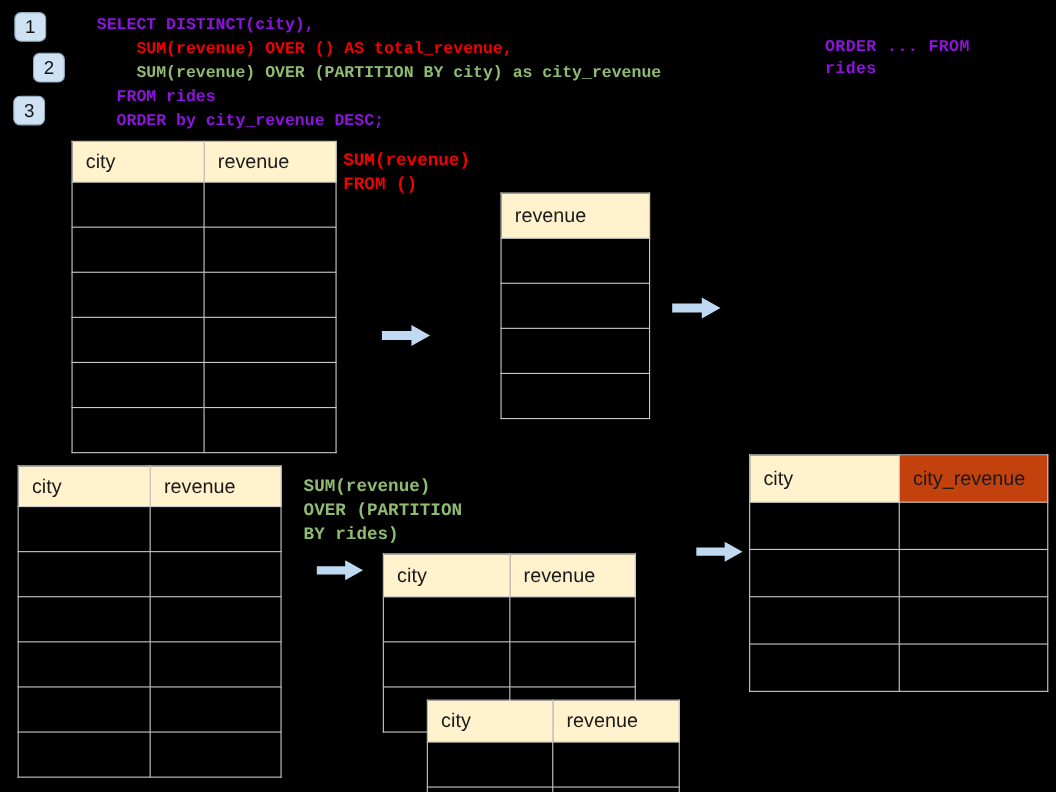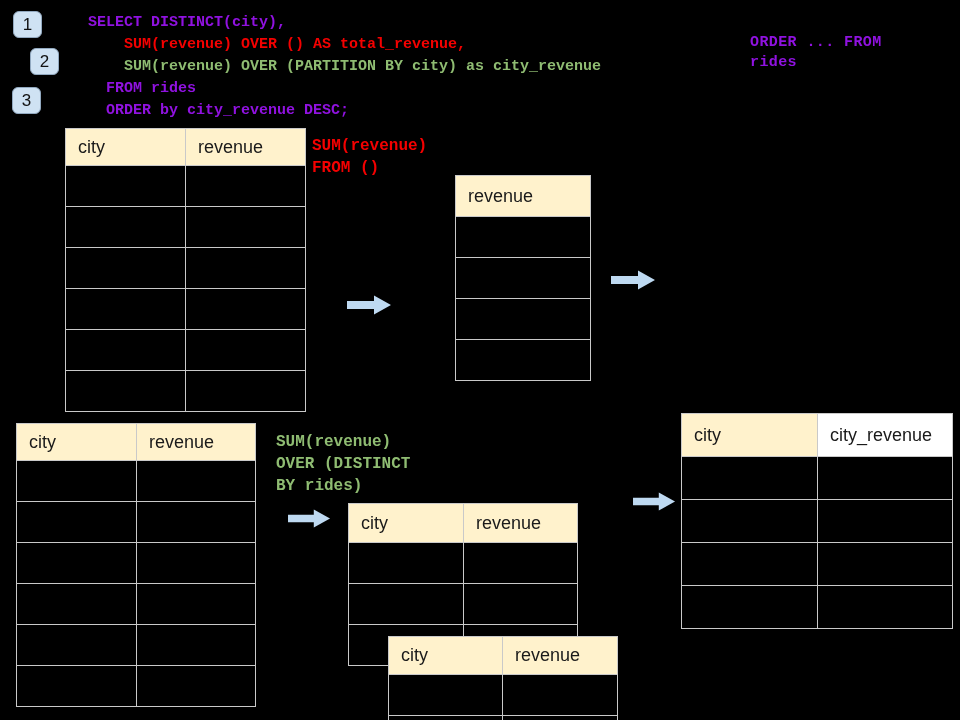--- a/index.html
+++ b/index.html
@@ -48,21 +48,21 @@
   <div class="badge" style="left: 13px; top: 11px; background-color: rgb(207, 226, 243);">1</div>
   <div class="badge" style="left: 30px; top: 48px; background-color: rgb(207, 226, 243);">2</div>
   <div class="badge" style="left: 12px; top: 87px; background-color: rgb(207, 226, 243);">3</div>
 
   <pre class="code main-code" style="left:88px;top:12px"><div><span style="color: rgb(144, 18, 224);">SELECT DISTINCT(city),</span></div><div><span style="color: rgb(244, 0, 0);">    SUM(revenue) OVER () AS total_revenue,</span></div><div><span style="color: rgb(143, 188, 114);">    SUM(revenue) OVER (PARTITION BY city) as city_revenue</span></div><div><span style="color: rgb(144, 18, 224);">  FROM rides</span></div><div><span style="color: rgb(144, 18, 224);">  ORDER by city_revenue DESC;</span></div></pre>
 
   <pre class="code side-code" style="left:750px;top:33px"><div><span style="color: rgb(144, 18, 224);">ORDER ... FROM</span></div><div><span style="color: rgb(144, 18, 224);">rides</span></div></pre>
 
   <pre class="code annotation" style="left:312px;top:135px"><div><span style="color: rgb(244, 0, 0);">SUM(revenue)</span></div><div><span style="color: rgb(244, 0, 0);">FROM ()</span></div></pre>
 
-  <pre class="code annotation" style="left:276px;top:431px"><div><span style="color: rgb(143, 188, 114);">SUM(revenue)</span></div><div><span style="color: rgb(143, 188, 114);">OVER (DISTINCT</span></div><div><span style="color: rgb(143, 188, 114);">BY rides)</span></div></pre>
+  <pre class="code annotation" style="left:276px;top:431px"><div><span style="color: rgb(143, 188, 114);">SUM(revenue)</span></div><div><span style="color: rgb(143, 188, 114);">OVER (PARTITION</span></div><div><span style="color: rgb(143, 188, 114);">BY rides)</span></div></pre>
 
   <table class="tbl" style="left:65px;top:128px">
     <colgroup>
         <col style="width:120px">
         <col style="width:120px">
       </colgroup>
     <thead>
         <tr>
       <th style="background-color: rgb(255, 242, 204);">city</th>
       <th style="background-color: rgb(255, 242, 204);">revenue</th>
@@ -227,21 +227,21 @@
   </svg>
 
   <table class="tbl" style="left:681px;top:413px;--thh:43px;--tdh:43px">
     <colgroup>
         <col style="width:136px">
         <col style="width:135px">
       </colgroup>
     <thead>
         <tr>
       <th style="background-color: rgb(255, 242, 204);">city</th>
-      <th style="background-color: #ffffff;">city_revenue</th>
+      <th style="background-color: #c2410c;">city_revenue</th>
     </tr>
       </thead>
     <tbody>
       <tr>
           <td></td>
           <td></td>
         </tr>
       <tr>
           <td></td>
           <td></td>

